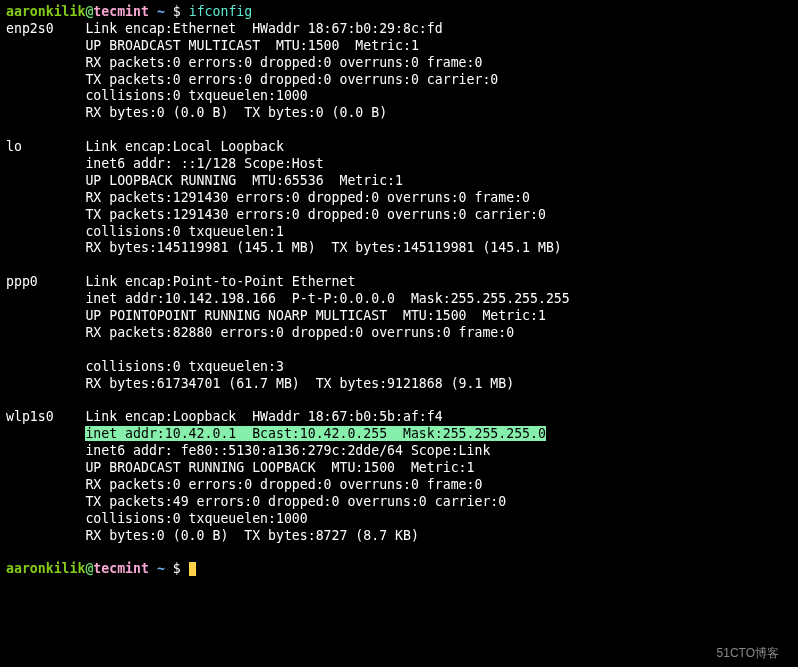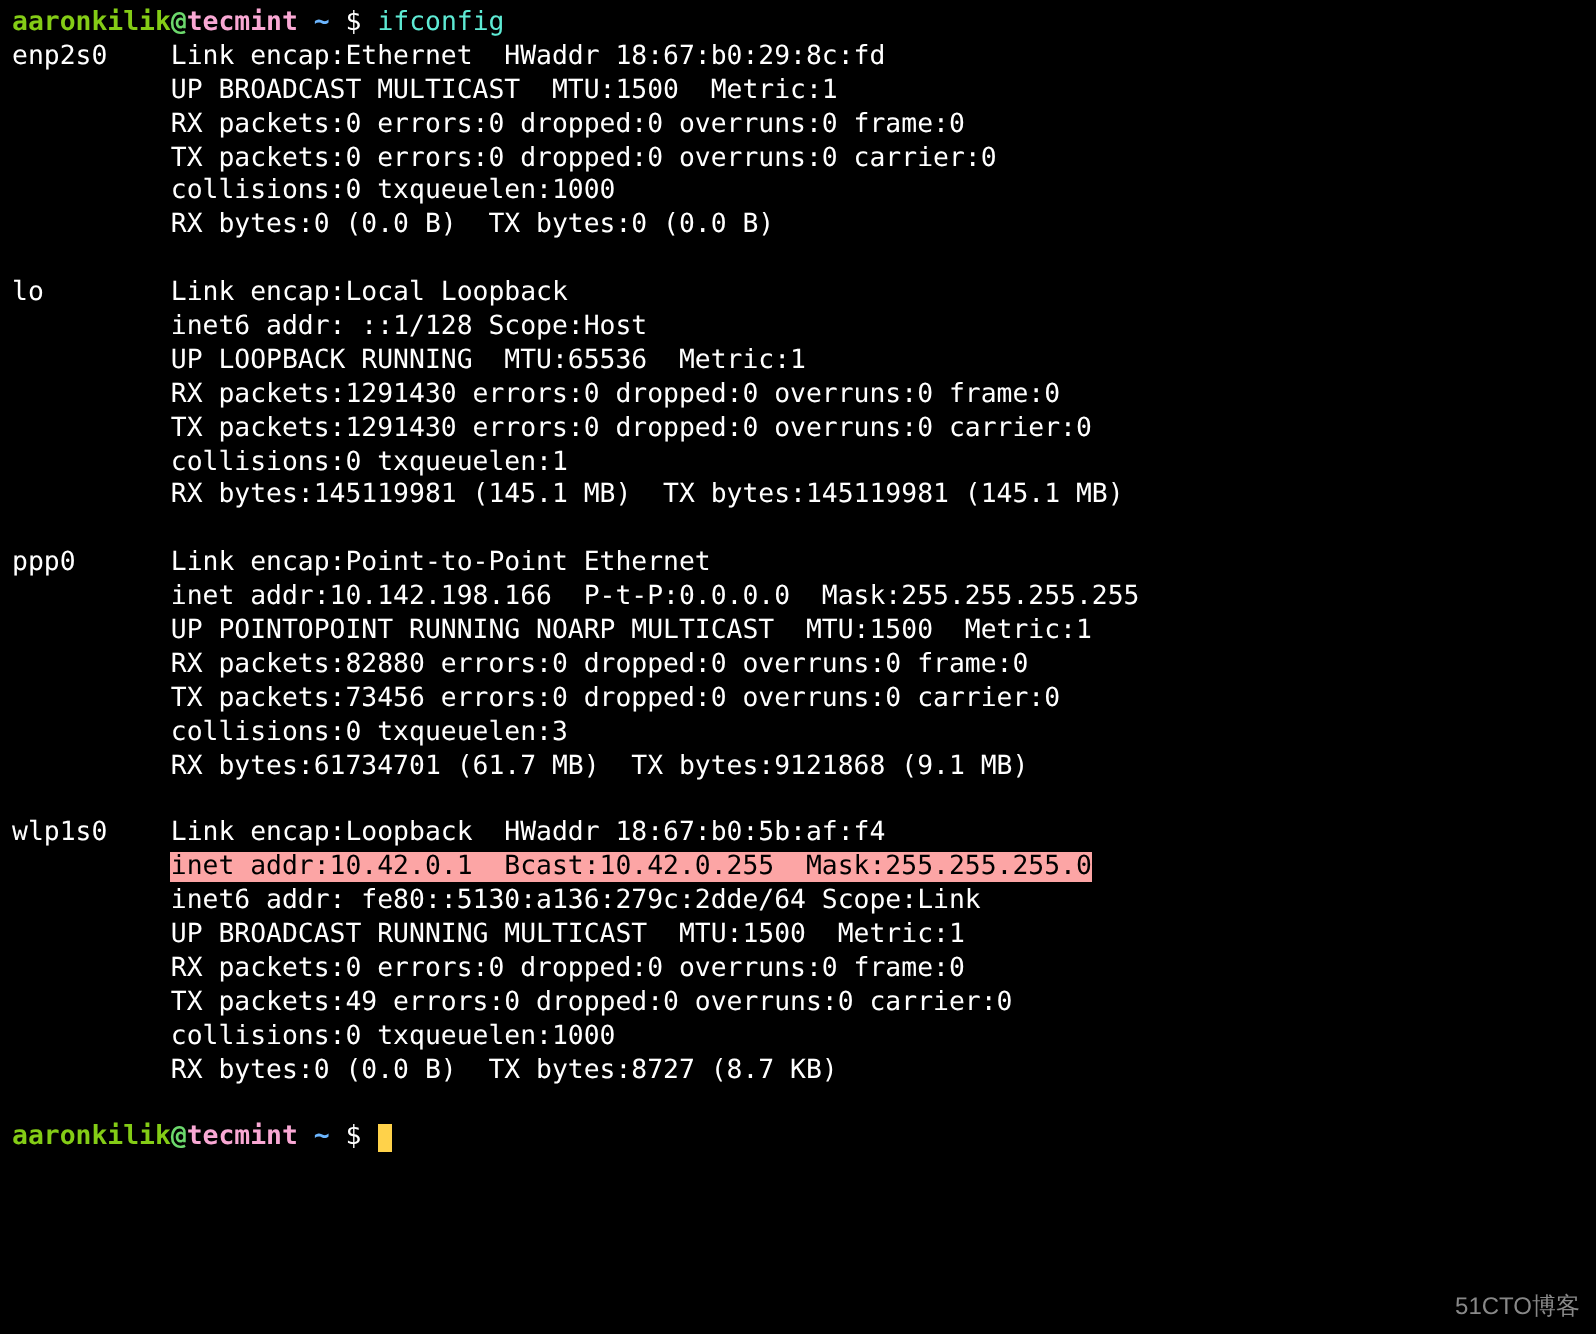--- a/index.html
+++ b/index.html
@@ -16,31 +16,31 @@
     position: relative;
   }
   .line { white-space: pre; }
   .user { color: #84cc16; font-weight: bold; }
   .host { color: #f9a8d4; font-weight: bold; }
   .at   { color: #6cd86c; font-weight: bold; }
   .tilde { color: #6cb6ff; font-weight: bold; }
   .dollar { color: #ffffff; }
   .cmd  { color: #5eead4; }
   .out  { color: #ffffff; }
-  .hl   { background: #fca5a5; color: #000000; }
+  .hl   { background: #86efac; color: #000000; }
   .cursor {
     display: inline-block;
     width: 7px;
     height: 14px;
     background: #ffd24a;
     vertical-align: text-bottom;
   }
   .watermark {
     position: absolute;
-    right: 8px;
+    right: 19px;
     bottom: 6px;
     color: #888;
     font-size: 12px;
     font-family: sans-serif;
   }
 </style>
 </head>
 <body>
 
 <div class="line"><span class="user">aaronkilik</span><span class="at">@</span><span class="host">tecmint</span><span class="tilde"> </span><span class="tilde">~</span><span class="dollar"> </span><span class="dollar">$</span><span class="cmd"> </span><span class="cmd">ifconfig</span></div>
@@ -58,28 +58,28 @@
     <div class="line"><span class="out">          </span><span class="out">UP LOOPBACK RUNNING  MTU:65536  Metric:1</span></div>
     <div class="line"><span class="out">          </span><span class="out">RX packets:1291430 errors:0 dropped:0 overruns:0 frame:0</span></div>
     <div class="line"><span class="out">          </span><span class="out">TX packets:1291430 errors:0 dropped:0 overruns:0 carrier:0</span></div>
     <div class="line"><span class="out">          </span><span class="out">collisions:0 txqueuelen:1</span></div>
     <div class="line"><span class="out">          </span><span class="out">RX bytes:145119981 (145.1 MB)  TX bytes:145119981 (145.1 MB)</span></div>
     <div class="line"> </div>
     <div class="line"><span class="out">ppp0      </span><span class="out">Link encap:Point-to-Point Ethernet</span></div>
     <div class="line"><span class="out">          </span><span class="out">inet addr:10.142.198.166  P-t-P:0.0.0.0  Mask:255.255.255.255</span></div>
     <div class="line"><span class="out">          </span><span class="out">UP POINTOPOINT RUNNING NOARP MULTICAST  MTU:1500  Metric:1</span></div>
     <div class="line"><span class="out">          </span><span class="out">RX packets:82880 errors:0 dropped:0 overruns:0 frame:0</span></div>
-    <div class="line"><span class="out">          </span><span class="out">TX packets:73456 errors:0 dropped:0 overruns:0 carrier:0</span></div>
+    <div class="line"><span class="out">          </span></div>
     <div class="line"><span class="out">          </span><span class="out">collisions:0 txqueuelen:3</span></div>
     <div class="line"><span class="out">          </span><span class="out">RX bytes:61734701 (61.7 MB)  TX bytes:9121868 (9.1 MB)</span></div>
     <div class="line"> </div>
     <div class="line"><span class="out">wlp1s0    </span><span class="out">Link encap:Loopback  HWaddr 18:67:b0:5b:af:f4</span></div>
     <div class="line"><span class="out">          </span><span class="hl">inet addr:10.42.0.1  Bcast:10.42.0.255  Mask:255.255.255.0</span></div>
     <div class="line"><span class="out">          </span><span class="out">inet6 addr: fe80::5130:a136:279c:2dde/64 Scope:Link</span></div>
-    <div class="line"><span class="out">          </span><span class="out">UP BROADCAST RUNNING MULTICAST  MTU:1500  Metric:1</span></div>
+    <div class="line"><span class="out">          </span><span class="out">UP BROADCAST RUNNING LOOPBACK  MTU:1500  Metric:1</span></div>
     <div class="line"><span class="out">          </span><span class="out">RX packets:0 errors:0 dropped:0 overruns:0 frame:0</span></div>
     <div class="line"><span class="out">          </span><span class="out">TX packets:49 errors:0 dropped:0 overruns:0 carrier:0</span></div>
     <div class="line"><span class="out">          </span><span class="out">collisions:0 txqueuelen:1000</span></div>
     <div class="line"><span class="out">          </span><span class="out">RX bytes:0 (0.0 B)  TX bytes:8727 (8.7 KB)</span></div>
     <div class="line"> </div>
   </div>
 
 <div class="line"><span class="user">aaronkilik</span><span class="at">@</span><span class="host">tecmint</span><span class="tilde"> </span><span class="tilde">~</span><span class="dollar"> </span><span class="dollar">$</span><span> </span><span class="cursor"></span></div>
 
 <div class="watermark">51CTO博客</div>

